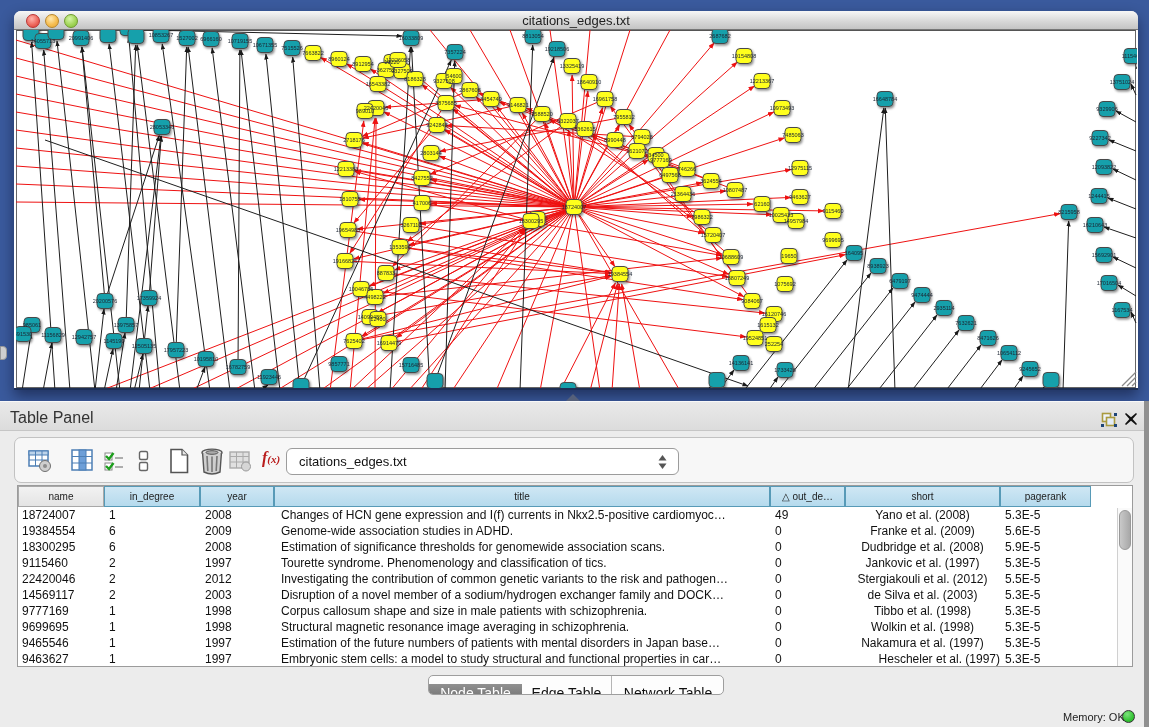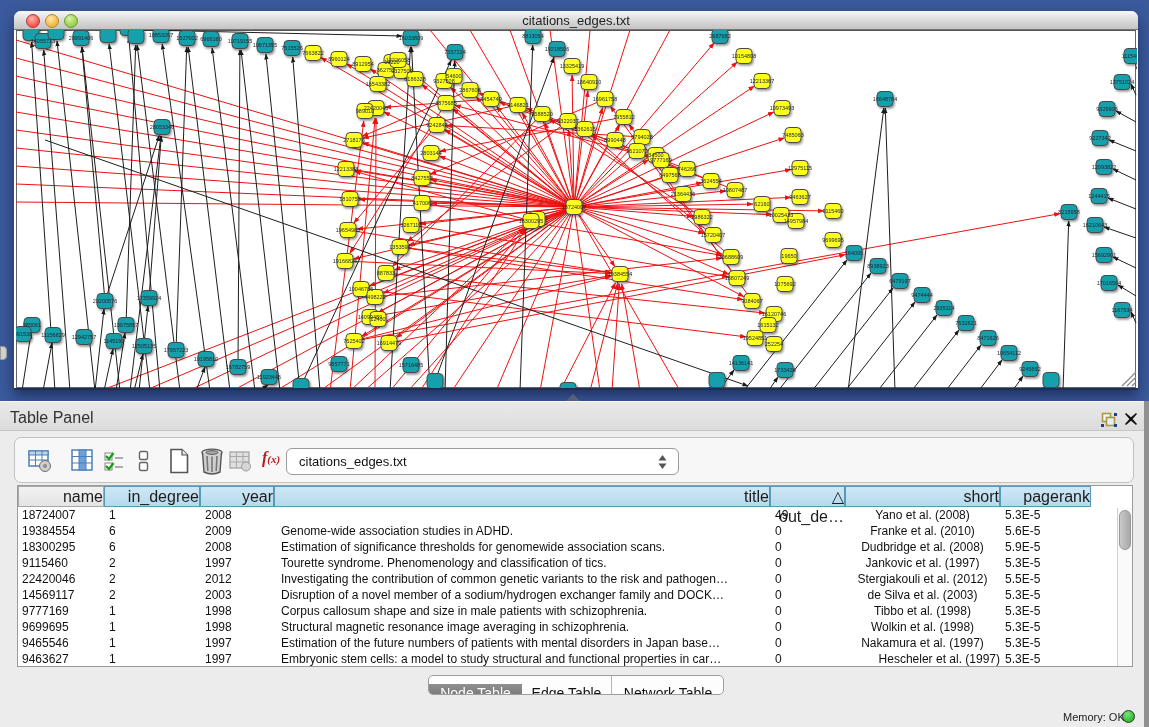--- a/index.html
+++ b/index.html
@@ -15,21 +15,21 @@
 #gwin .bb{position:absolute;left:0;bottom:0;width:100%;height:2px;background:#1d2f55}
 
 #tpanel{position:absolute;left:0;top:401px;width:1149px;height:326px;background:#ececec}
 #phead{position:absolute;left:0;top:0;width:100%;height:30px;background:linear-gradient(#e9e9e9,#dcdcdc);border-bottom:1px solid #c6c6c6;border-top:1px solid #f8f8f8}
 #phead .pt{position:absolute;left:10px;top:7px;font-size:16px;color:#333}
 #toolbar{position:absolute;left:14px;top:36px;width:1120px;height:46px;background:#f7f7f7;border:1px solid #c2c2c2;border-radius:7px}
 #combo{position:absolute;left:271px;top:10px;width:393px;height:27px;background:#fff;border:1px solid #9c9c9c;border-radius:6px}
 #combo .ct{position:absolute;left:12px;top:5px;font-size:13px;color:#111}
 
 #ttable{position:absolute;left:17px;top:485px;width:1116px;height:182px;background:#fff;border:1px solid #9b9b9b}
-.hc{position:absolute;top:486px;height:21px;border:1px solid #579ab7;background:linear-gradient(#cfe7f4,#b5daed);font-size:16px;color:#1c1c1c;text-align:right;line-height:20px}
+.hc{position:absolute;top:486px;height:21px;border:1px solid #579ab7;background:linear-gradient(#cfe7f4,#b5daed);font-size:10px;color:#1c1c1c;text-align:center;line-height:20px}
 .trow{position:absolute;left:0;width:1100px;height:16px;font-size:12px;color:#111}
 .trow span{position:absolute;white-space:nowrap}
 
 #vsb{position:absolute;left:1117px;top:508px;width:15px;height:158px;background:#fafafa;border-left:1px solid #d0d0d0}
 #vsb .th{position:absolute;left:1px;top:2px;width:12px;height:40px;border-radius:6px;background:linear-gradient(90deg,#c9c9c9,#a8a8a8);border:1px solid #999}
 
 #tabs{position:absolute;left:428px;top:675px;width:296px;height:20px;border:1px solid #9e9e9e;border-radius:5px;background:#fdfdfd;overflow:hidden}
 #tabs .seg{position:absolute;top:8px;height:100%;font-size:14px;text-align:center;line-height:19px;color:#111}
 #tabs .sel{background:linear-gradient(#909090,#6d6d6d);color:#fff}
 .vline{position:absolute;top:0;width:1px;height:100%;background:#b5b5b5}
@@ -620,31 +620,32 @@
 <div class="hc" style="left:104px;width:96px">in_degree</div>
 <div class="hc" style="left:200px;width:74px">year</div>
 <div class="hc" style="left:274px;width:496px">title</div>
 <div class="hc" style="left:770px;width:75px">△ out_de…</div>
 <div class="hc" style="left:845px;width:155px">short</div>
 <div class="hc" style="left:1000px;width:91px">pagerank</div>
 <div class="trow" style="top:508px">
 <span style="left:22px">18724007</span>
     <span style="left:109px">1</span>
 <span style="left:205px">2008</span>
+    <span style="left:281px">Changes of HCN gene expression and I(f) currents in Nkx2.5-positive cardiomyoc…</span>
 <span style="left:775px">49</span>
     <span style="left:845px;width:155px;text-align:center">Yano et al. (2008)</span>
 <span style="left:1005px">5.3E-5</span>
   </div>
 <div class="trow" style="top:524px">
 <span style="left:22px">19384554</span>
     <span style="left:109px">6</span>
 <span style="left:205px">2009</span>
     <span style="left:281px">Genome-wide association studies in ADHD.</span>
 <span style="left:775px">0</span>
-    <span style="left:845px;width:155px;text-align:center">Franke et al. (2010)</span>
+    <span style="left:845px;width:155px;text-align:center">Franke et al. (2009)</span>
 <span style="left:1005px">5.6E-5</span>
   </div>
 <div class="trow" style="top:540px">
 <span style="left:22px">18300295</span>
     <span style="left:109px">6</span>
 <span style="left:205px">2008</span>
     <span style="left:281px">Estimation of significance thresholds for genomewide association scans.</span>
 <span style="left:775px">0</span>
     <span style="left:845px;width:155px;text-align:center">Dudbridge et al. (2008)</span>
 <span style="left:1005px">5.9E-5</span>

